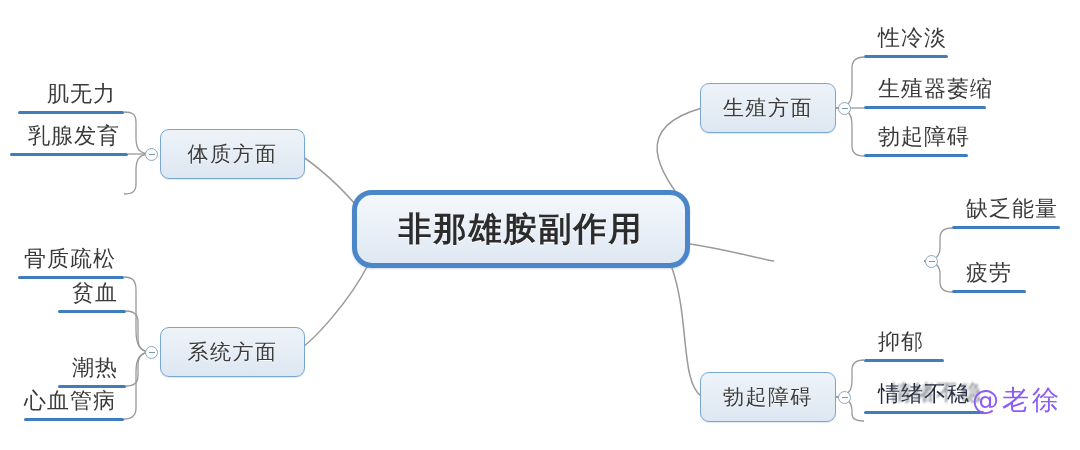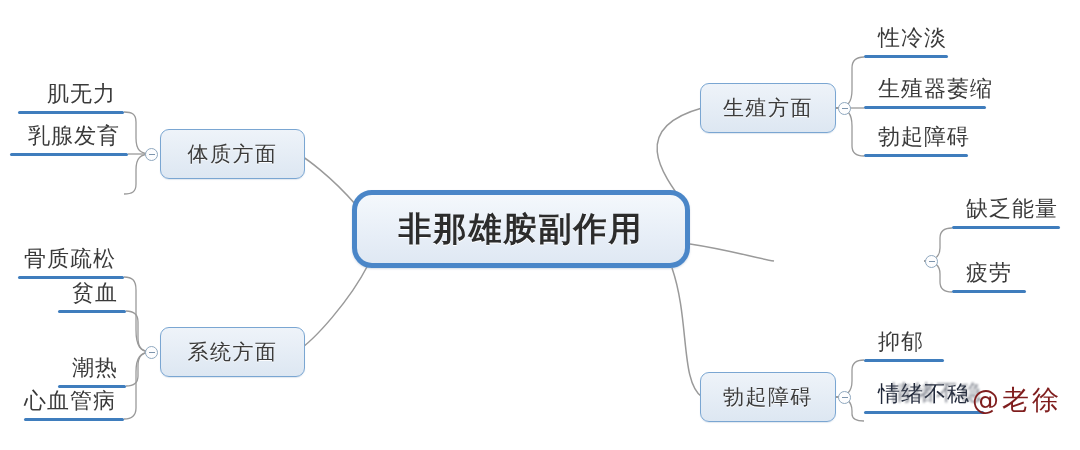--- a/index.html
+++ b/index.html
@@ -101,21 +101,21 @@
     left:2.5px; top:5px;
     width:6px; height:1.4px;
     background:#7d95ad;
   }
 
   
   .watermark {
     position:absolute;
     right:18px; top:382px;
     font-size:27px;
-    color:#7f1d1d;
+    color:#8b5cf6;
     letter-spacing:3px;
     white-space:nowrap;
     user-select:none;
     margin-left:6px;
   }
 </style>
 </head>
 <body>
 
 <div id="stage">

